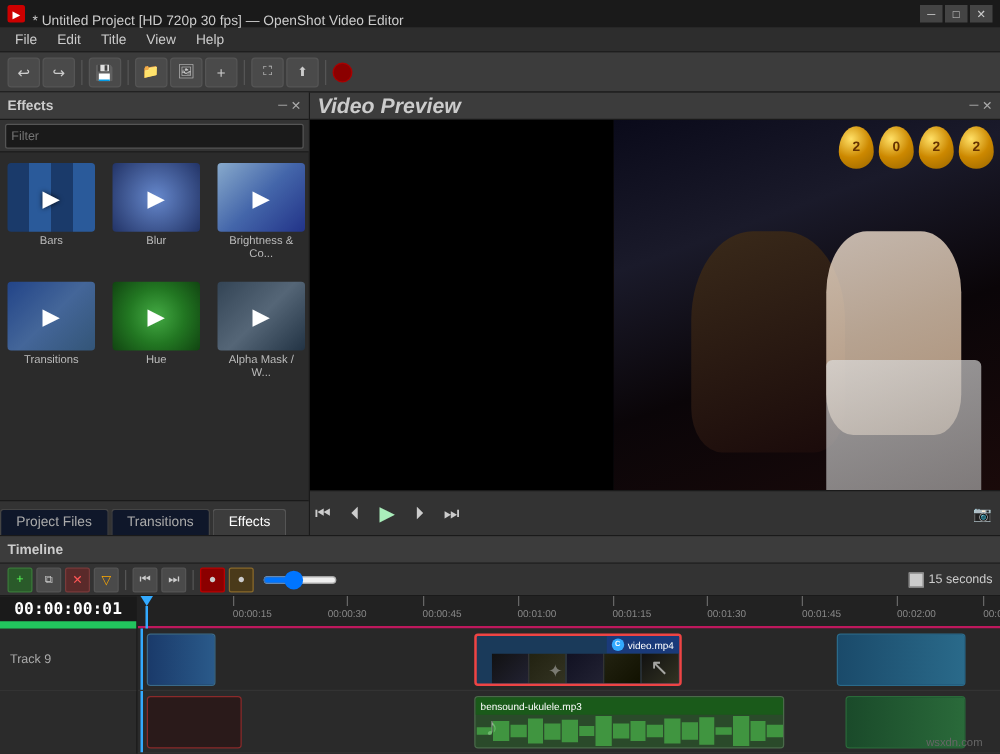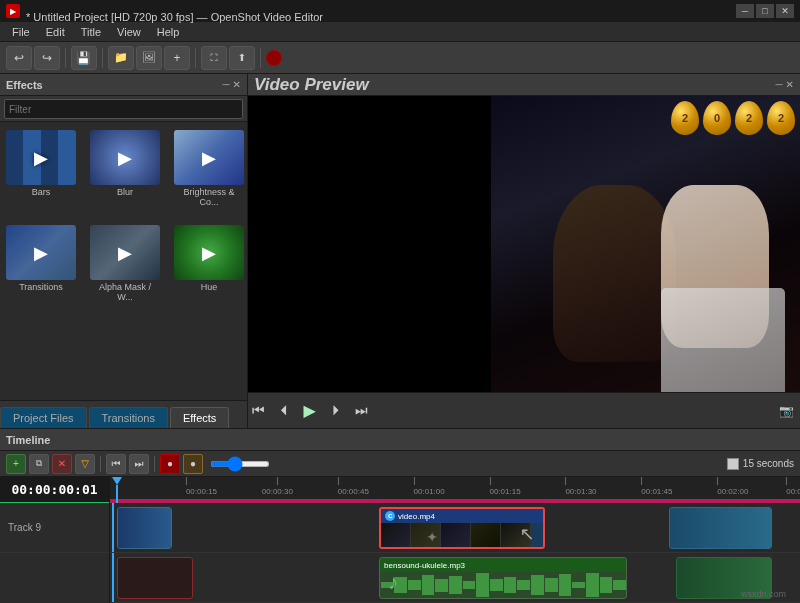--- a/index.html
+++ b/index.html
@@ -285,21 +285,21 @@
       background: #333;
       display: flex;
       align-items: flex-end;
       border-top: 1px solid #1a1a1a;
     }
     .left-tab {
       padding: 4px 12px;
       cursor: pointer;
       font-size: 11px;
       color: #aaa;
-      background: #0c4a6e;
+      background: #0f172a;
       border: 1px solid #444;
       border-bottom: none;
       margin-right: 2px;
       border-radius: 3px 3px 0 0;
     }
     .left-tab.active {
       background: #3c3c3c;
       color: #fff;
       border-color: #555;
     }
@@ -461,21 +461,21 @@
     #timecode-display {
       height: 26px;
       background: #1a1a1a;
       display: flex;
       align-items: center;
       justify-content: center;
       font-family: monospace;
       font-size: 13px;
       color: #fff;
       font-weight: bold;
-      border-bottom: 1px solid #22c55e;
+      border-bottom: 6px solid #22c55e;
     }
     .track-label {
       height: 50px;
       display: flex;
       align-items: center;
       padding: 0 8px;
       font-size: 10px;
       color: #aaa;
       border-bottom: 1px solid #333;
       background: #2b2b2b;
@@ -484,21 +484,21 @@
     #timeline-right {
       flex: 1;
       overflow-x: auto;
       display: flex;
       flex-direction: column;
     }
     #timeline-ruler {
       height: 26px;
       background: #222;
       position: relative;
-      border-bottom: 4px solid #be185d;
+      border-bottom: 2px solid #be185d;
       min-width: 600px;
     }
     .ruler-mark {
       position: absolute;
       top: 0;
       display: flex;
       flex-direction: column;
       align-items: flex-start;
     }
     .ruler-tick {
@@ -747,27 +747,27 @@
           <div class="effect-thumb thumb-colorshift"></div>
           <span class="effect-label">Color Shift</span>
         </div>
 
         <div class="effect-item">
           <div class="effect-thumb thumb-deinterlace"></div>
           <span class="effect-label">Transitions</span>
         </div>
 
         <div class="effect-item">
+          <div class="effect-thumb thumb-hue"></div>
+          <span class="effect-label">Hue</span>
+        </div>
+
+        <div class="effect-item">
           <div class="effect-thumb thumb-alphamask"></div>
           <span class="effect-label">Alpha Mask / W...</span>
-        </div>
-
-        <div class="effect-item">
-          <div class="effect-thumb thumb-hue"></div>
-          <span class="effect-label">Hue</span>
         </div>
 
       </div>
 
       <div id="left-tabs">
         <div class="left-tab">Project Files</div>
         <div class="left-tab">Transitions</div>
         <div class="left-tab active">Effects</div>
       </div>
     </div>
@@ -893,21 +893,21 @@
             <div id="ruler-playhead-line"></div>
           </div>
         </div>
 
         <div class="track-row">
 
           <div class="clip clip-small-left" style="left:1%;width:8%;background:#1a3a5a;border:1px solid #3a6a8a;">
             <div class="clip-body" style="background:linear-gradient(90deg,#1a3a6a,#2a5a8a);"></div>
           </div>
 
-          <div class="clip clip-video" style="left:39%;width:24%;">
+          <div class="clip clip-video" style="left:39%;width:24%;align-items:flex-end;">
             <div class="clip-header">
               <div class="clip-icon" style="background:#3af;color:white;font-size:6px;font-weight:bold;">C</div>
               <span>video.mp4</span>
             </div>
             <div class="clip-body">
               <div class="frames-strip">
                 <div class="frame-thumb" style="background:linear-gradient(135deg,#111,#223);"></div>
                 <div class="frame-thumb" style="background:linear-gradient(135deg,#221,#332);position:relative;">
                   <div style="position:absolute;bottom:2px;right:2px;font-size:14px;color:rgba(200,200,200,0.5);">✦</div>
                 </div>

